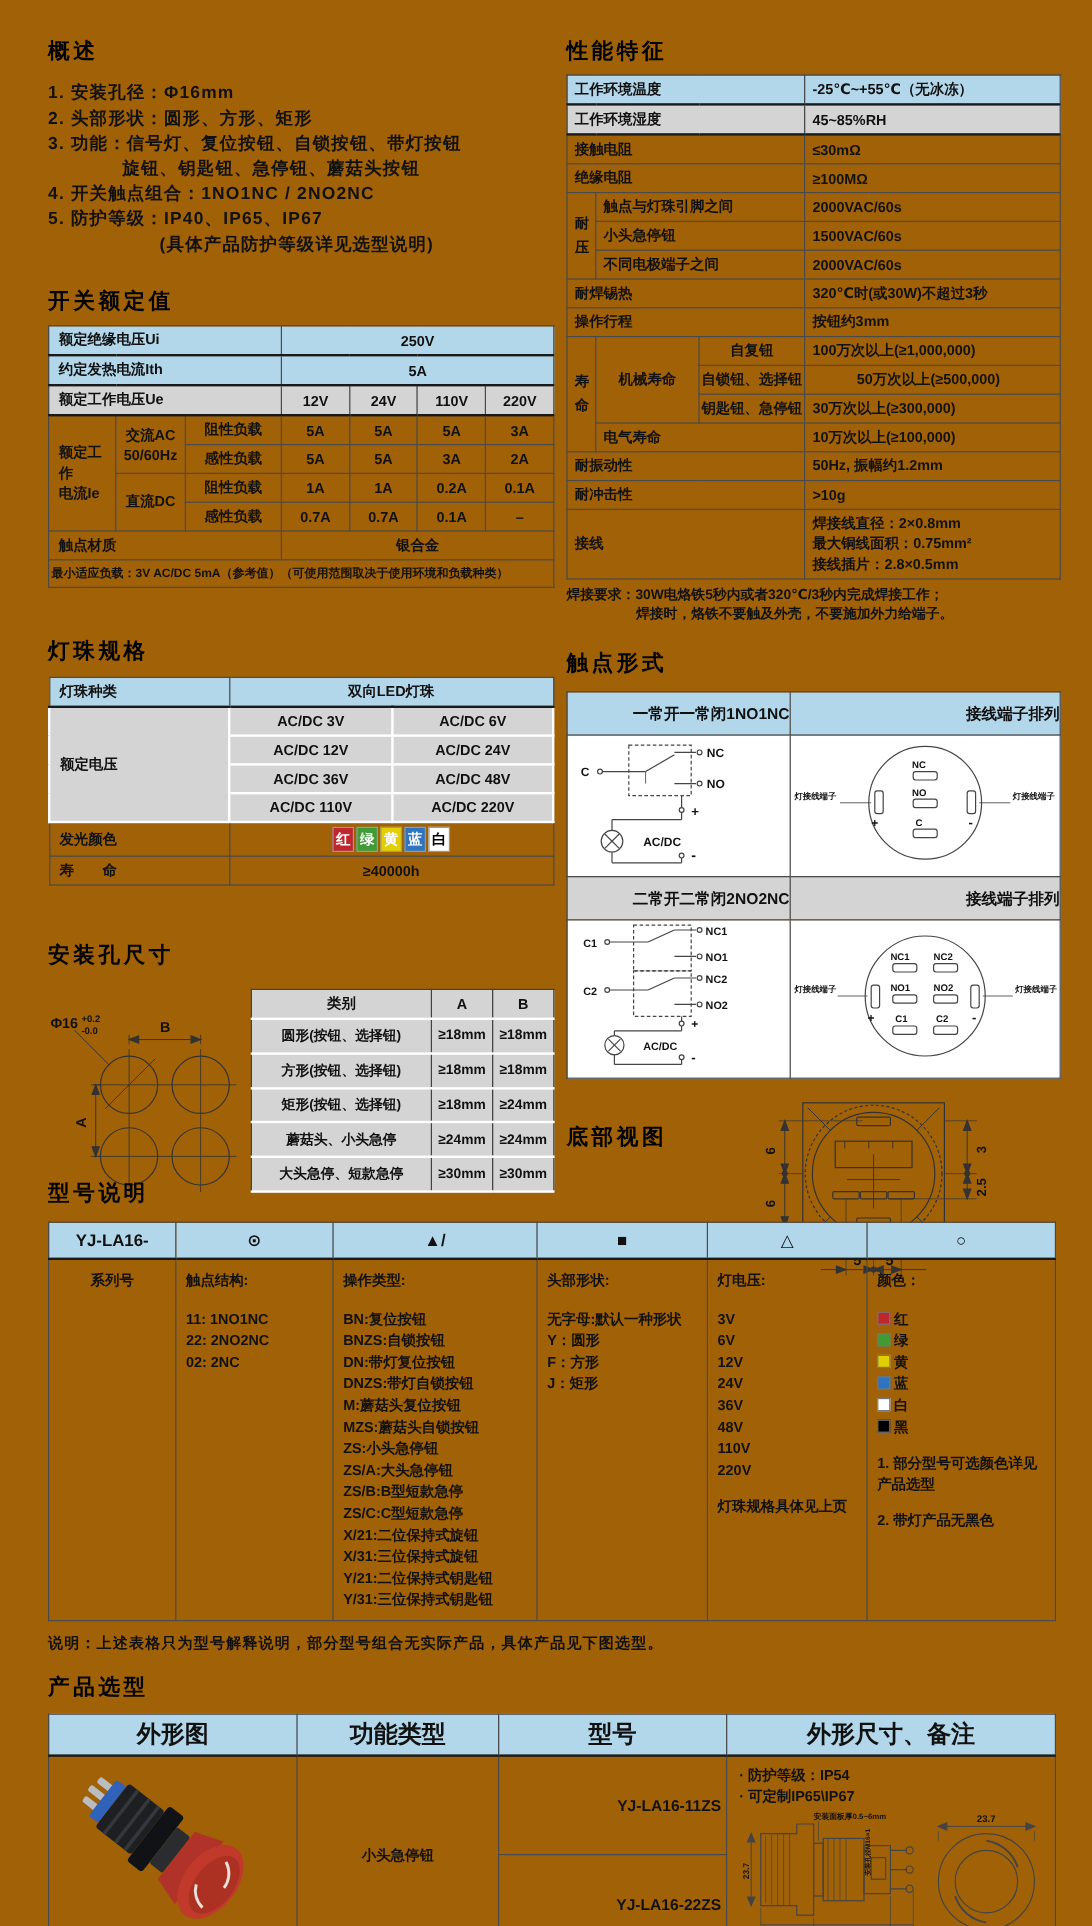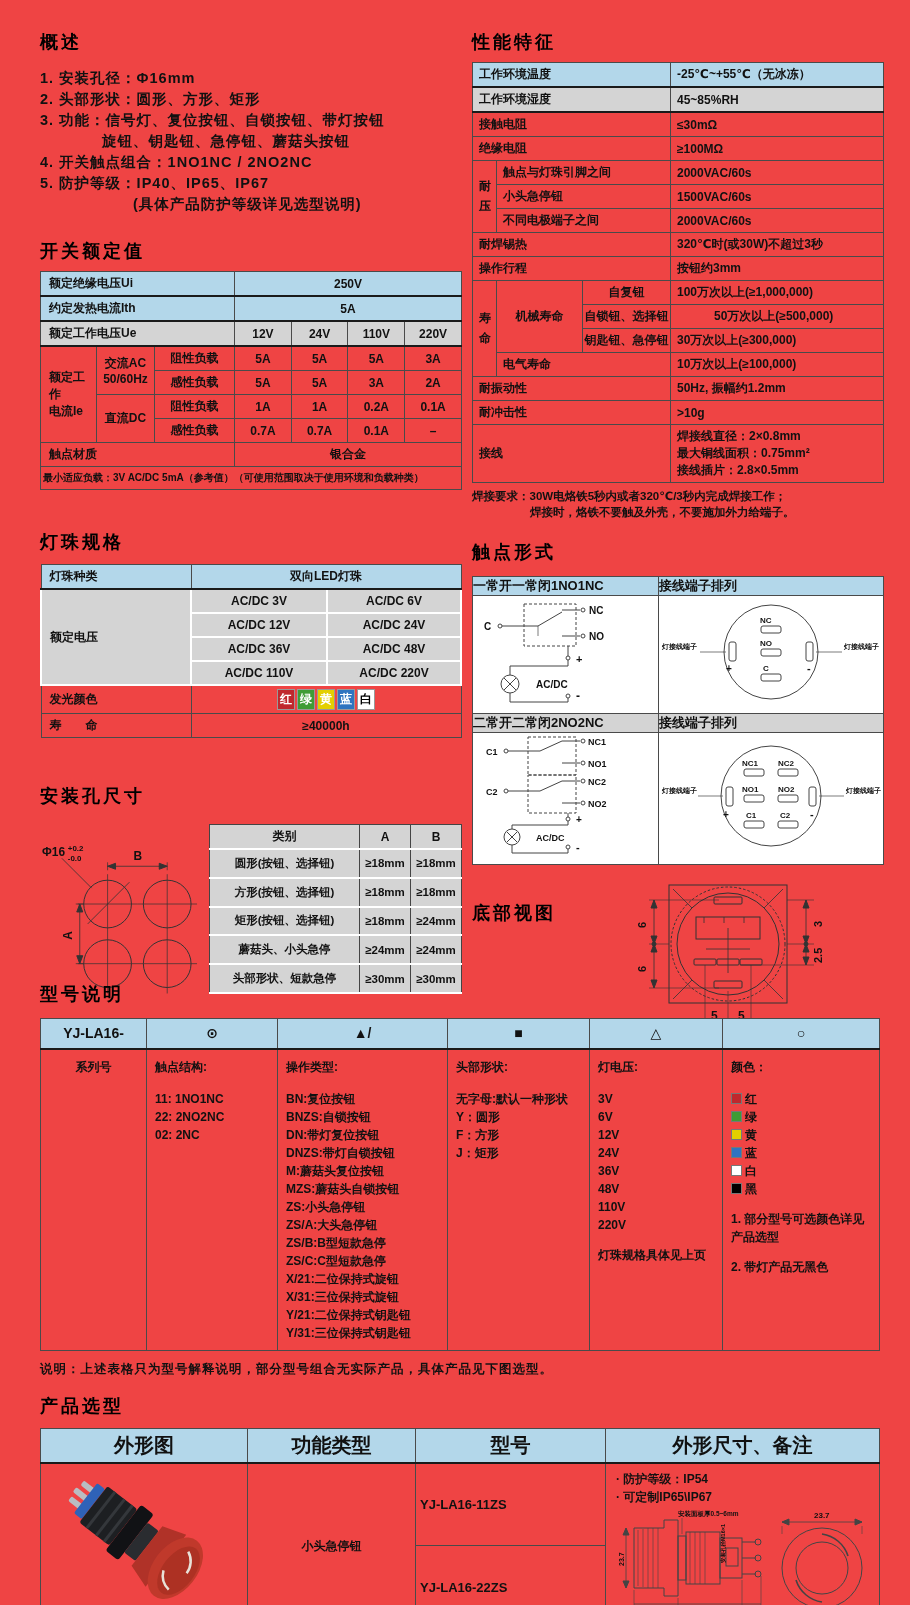--- a/index.html
+++ b/index.html
@@ -1,18 +1,18 @@
 <!DOCTYPE html>
 <html><head>
 <meta charset="utf-8">
 <style>
   * { margin:0; padding:0; box-sizing:border-box; }
   html,body { background:#fff; }
   .page {
-    position:relative; width:910px; height:1605px; background:#ef4444;
+    position:relative; width:910px; height:1605px; background:#a16207;
     font-family:"Liberation Sans","DejaVu Sans",sans-serif; color:#111;
     overflow:hidden;
   }
   .col-left  { position:absolute; left:40px;  top:30px; width:422px; }
   .col-right { position:absolute; left:472px; top:30px; width:412px; }
   .full      { position:absolute; left:40px;  top:982px; width:840px; }
 
   .sec-title { font-size:18px; font-weight:bold; letter-spacing:3px; color:#000; }
 
   
@@ -47,42 +47,42 @@
 
   
   .perf-table td { height:24px; padding:3px 6px; }
   .perf-group { text-align:center; white-space:pre-line; line-height:1.6; }
   .weld-note { margin-top:6px; font-size:11.5px; font-weight:bold; line-height:1.35; }
   .weld-note .l2 { padding-left:58px; }
 
   
   .contact-table { margin-top:12px; }
   .contact-table td { padding:0; }
-  .ct-head { height:19px; text-align:left; font-size:13px; }
+  .ct-head { height:36px; text-align:right; font-size:13px; }
   .diag-cell { height:118px; background:#fff; text-align:center; vertical-align:middle; }
 
   
   .bv-wrap { display:flex; margin-top:18px; }
   .bv-wrap .sec-title { margin-top:18px; }
 
   
   .model-table { margin-top:12px; }
   .model-table th { height:30px; background:#b3d7ea; font-size:14px; border-bottom:2.5px solid #1a1a1a; }
   .model-table td.body { vertical-align:top; padding:8px 8px; font-size:12px; line-height:1.5; height:238px; }
   .model-table .hd { margin-bottom:14px; }
   .swatch { display:inline-block; width:11px; height:11px; border:1px solid #777; margin-right:3px; vertical-align:-1px; }
   .mnote { margin-top:12px; }
   .model-note { margin-top:10px; font-size:12.5px; font-weight:bold; letter-spacing:1px; }
 
   
   .sel-title { margin-top:16px; }
   .sel-table { margin-top:10px; }
   .sel-table th { height:34px; background:#b3d7ea; font-size:20px; border-bottom:2px solid #1a1a1a; }
   .sel-table td { height:80px; }
-  .sel-model { text-align:left; font-size:13px; }
+  .sel-model { text-align:right; font-size:13px; }
   .sel-notes { vertical-align:top; padding:6px 10px; font-size:12px; line-height:1.5; }
   svg text { font-family:"Liberation Sans","DejaVu Sans",sans-serif; }
 </style>
 </head>
 <body>
 
 <div class="page">
 
   <div class="col-left">
     <div class="sec-title">概述</div>
@@ -269,21 +269,21 @@
               <td class="cen">≥24mm</td>
             </tr>
 
             <tr>
               <td class="cen">蘑菇头、小头急停</td>
               <td class="cen">≥24mm</td>
               <td class="cen">≥24mm</td>
             </tr>
 
             <tr>
-              <td class="cen">头部形状、短款急停</td>
+              <td class="cen">大头急停、短款急停</td>
               <td class="cen">≥30mm</td>
               <td class="cen">≥30mm</td>
             </tr>
           </tbody>
       </table>
     </div>
   </div>
 
   <div class="col-right">
     <div class="sec-title">性能特征</div>

